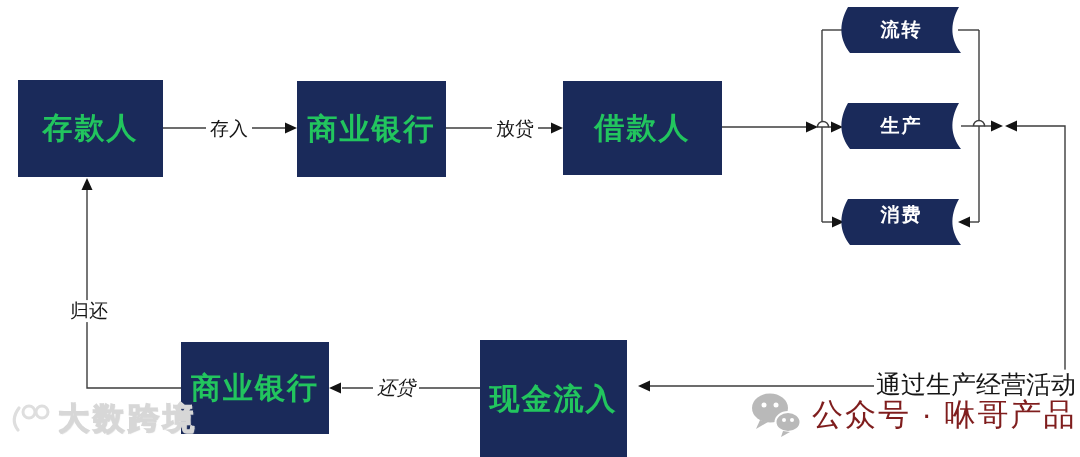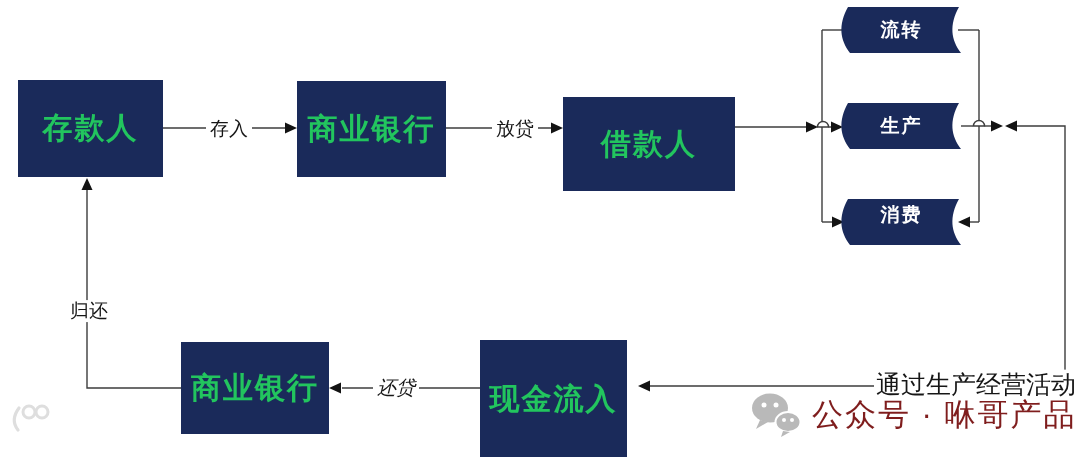--- a/index.html
+++ b/index.html
@@ -128,21 +128,21 @@
     </g>
     <g fill="#1a2a5a" stroke="none">
       <path d="M848,7 L959,7 C949,25 951,40 961,53 L850,53 C840,40 838,25 848,7 Z"></path>
       <path d="M848,103 L959,103 C949,121 951,136 961,149 L850,149 C840,136 838,121 848,103 Z"></path>
       <path d="M848,199 L959,199 C949,217 951,232 961,245 L850,245 C840,232 838,217 848,199 Z"></path>
     </g>
   </svg>
 
   <div class="node" style="left:18px; top:80px; width:145px; height:97px;">存款人</div>
   <div class="node" style="left:297px; top:81px; width:149px; height:96px;">商业银行</div>
-  <div class="node" style="left:563px; top:97px; width:172px; height:94px;">借款人</div>
+  <div class="node" style="left:563px; top:81px; width:159px; height:94px;">借款人</div>
   <div class="node" style="left:181px; top:342px; width:148px; height:92px;">商业银行</div>
   <div class="node" style="left:480px; top:340px; width:147px; height:119px;">现金流入</div>
 
   <div class="wave-label" style="left:843px; top:7px; width:117px; height:46px;">流转</div>
   <div class="wave-label" style="left:843px; top:103px; width:117px; height:46px;">生产</div>
   <div class="wave-label" style="left:843px; top:199px; width:117px; height:31px;">消费</div>
 
   <div class="edge-label" style="left:229px; top:129px;">存入</div>
   <div class="edge-label" style="left:479px; top:129px;margin-left:36px;">放贷</div>
   <div class="edge-label" style="left:396px; top:388px;font-style:italic;">还贷</div>
@@ -150,20 +150,21 @@
   <div class="edge-label big" style="left:969px; top:384px;">通过生产经营活动</div>
 
   <div class="wm-left">
     <span style="display:inline-flex;">
       <svg width="46" height="42" viewBox="0 0 46 42">
         <path d="M12,32 Q4,22 13,10" stroke="#dedede" stroke-width="3.2" fill="none" stroke-linecap="round"></path>
         <circle cx="23" cy="14" r="6" stroke="#dedede" stroke-width="3" fill="none"></circle>
         <circle cx="36" cy="14" r="6" stroke="#dedede" stroke-width="3" fill="none"></circle>
       </svg>
     </span>
+    <span class="wm-text">大数跨境</span>
   </div>
 
   <div class="wm-right">
     <span style="display:inline-flex;">
       <svg width="52" height="46" viewBox="0 0 52 46">
         <ellipse cx="20" cy="16" rx="18" ry="14.5" fill="#b9b9b9"></ellipse>
         <path d="M10,28 L6,37 L18,30 Z" fill="#b9b9b9"></path>
         <circle cx="14" cy="13" r="2.5" fill="#ffffff"></circle>
         <circle cx="26" cy="13" r="2.5" fill="#ffffff"></circle>
         <ellipse cx="38" cy="30" rx="12.5" ry="10" fill="#b9b9b9" stroke="#ffffff" stroke-width="2"></ellipse>

